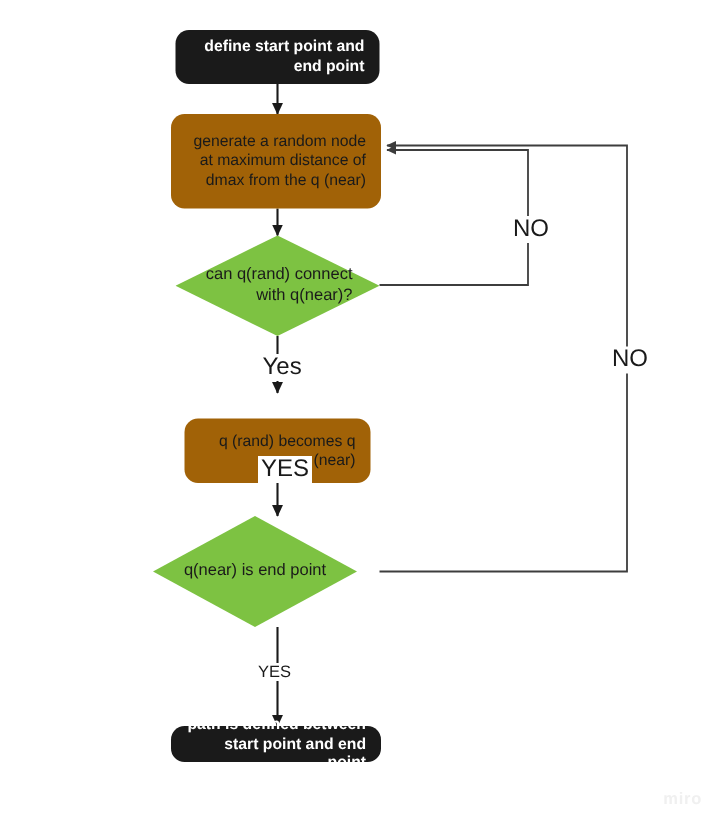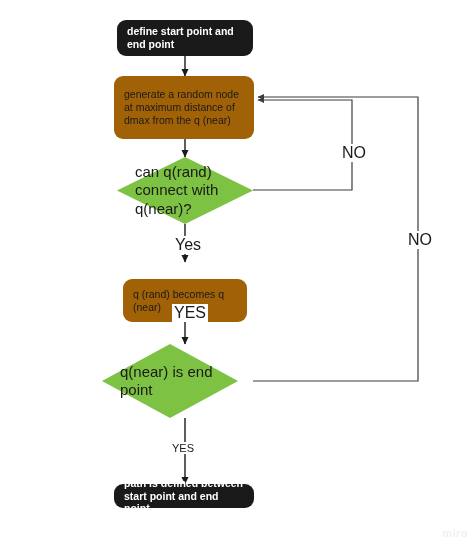--- a/index.html
+++ b/index.html
@@ -24,42 +24,42 @@
     width: 476px;
     height: 549px;
     pointer-events: none;
   }
   .node {
     position: absolute;
     box-sizing: border-box;
     display: flex;
     align-items: center;
     justify-content: center;
-    text-align: left;
+    text-align: right;
     line-height: 1.22;
   }
   .node-terminal {
     background: #1a1a1a;
     color: #ffffff;
     border-radius: 9px;
     font-size: 10.5px;
     font-weight: bold;
     padding: 3px 10px;
   }
   .node-process {
     background: #a16207;
     color: #1a1a1a;
     border-radius: 9px;
     font-size: 10.5px;
     padding: 3px 10px;
   }
   .node-decision {
     background: transparent;
     color: #1a1a1a;
-    font-size: 15px;
+    font-size: 11px;
   }
   .diamond-shape {
     position: absolute;
     left: 0;
     top: 0;
     width: 100%;
     height: 100%;
   }
   .diamond-label {
     position: relative;

